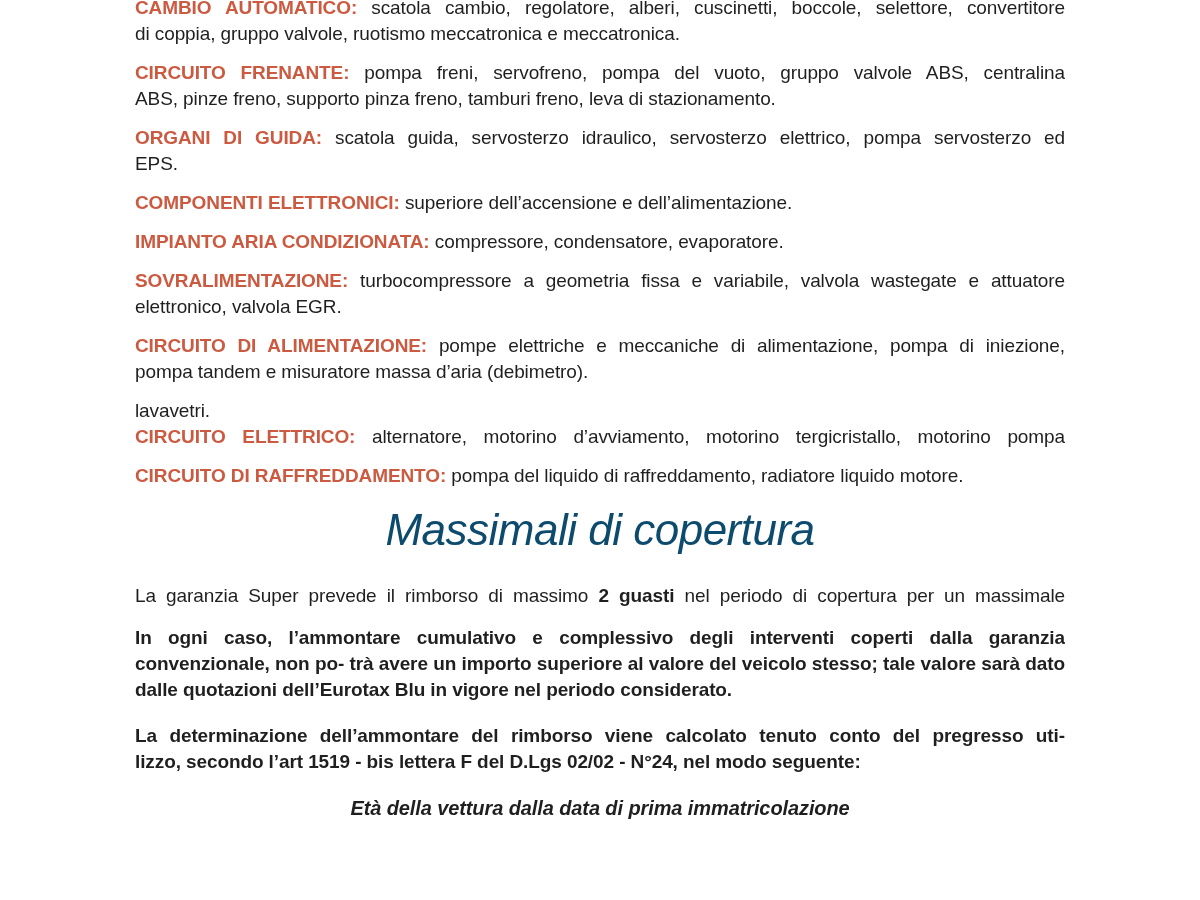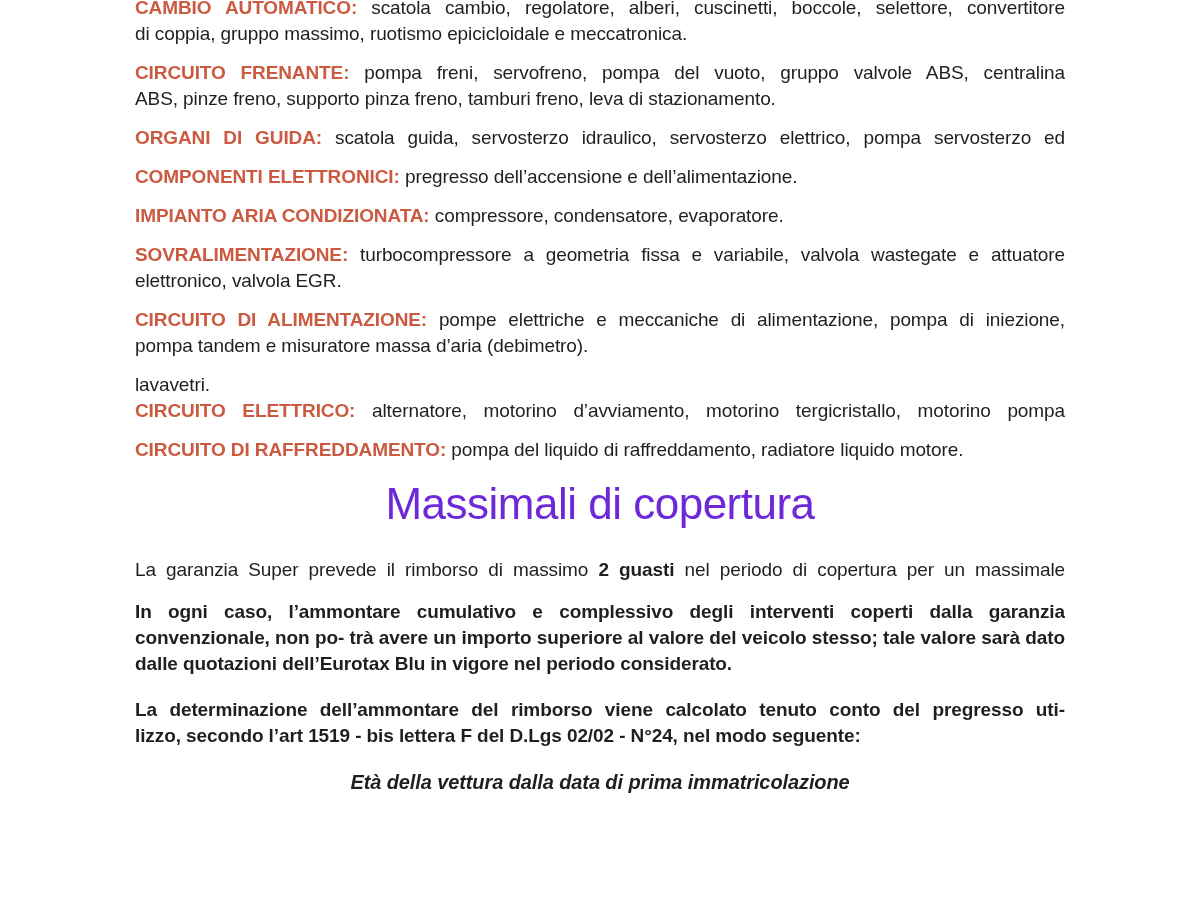--- a/index.html
+++ b/index.html
@@ -30,24 +30,25 @@
   .para { margin: 0 0 13px 0; }
   .line { white-space: nowrap; overflow: hidden; }
   .line.j { text-align: justify; text-align-last: justify; }
   .lbl { color: #cc5a40; font-weight: bold; }
   .colon { font-weight: bold; color: #1f1f1f; }
   .b { font-weight: bold; }
   .doc-title {
     font-size: 44px;
     line-height: 54px;
     font-weight: 400;
-    color: #6d28d9;
+    color: #0c4a6e;
     text-align: center;
     letter-spacing: -0.5px;
     margin: 14px 0 26px 0;
+    font-style: italic;
   }
   .mb16 { margin-bottom: 16px; }
   .mb20 { margin-bottom: 20px; font-weight: bold; }
   .footer-caption {
     margin-top: 20px;
     text-align: center;
     font-weight: bold;
     font-style: italic;
     font-size: 20px;
     white-space: nowrap;
@@ -55,37 +56,38 @@
 </style>
 </head>
 <body>
 
 <div class="page">
   <div class="content">
 
     <div class="para">
       <div class="line j"><span class="lbl">CAMBIO AUTOMATICO:</span>
 <span>scatola cambio, regolatore, alberi, cuscinetti, boccole, selettore, convertitore</span></div>
-      <div class="line"><span>di coppia, gruppo massimo, ruotismo epicicloidale e meccatronica.</span></div>
+      <div class="line"><span>di coppia, gruppo valvole, ruotismo meccatronica e meccatronica.</span></div>
     </div>
 
     <div class="para">
       <div class="line j"><span class="lbl">CIRCUITO FRENANTE:</span>
 <span>pompa freni, servofreno, pompa del vuoto, gruppo valvole ABS, centralina</span></div>
       <div class="line"><span>ABS, pinze freno, supporto pinza freno, tamburi freno, leva di stazionamento.</span></div>
     </div>
 
     <div class="para">
       <div class="line j"><span class="lbl">ORGANI DI GUIDA:</span>
 <span>scatola guida, servosterzo idraulico,  servosterzo elettrico, pompa servosterzo ed</span></div>
+      <div class="line"><span>EPS.</span></div>
     </div>
 
     <div class="para">
       <div class="line"><span class="lbl">COMPONENTI ELETTRONICI:</span>
-<span>pregresso dell’accensione e dell’alimentazione.</span></div>
+<span>superiore dell’accensione e dell’alimentazione.</span></div>
     </div>
 
     <div class="para">
       <div class="line"><span class="lbl">IMPIANTO ARIA CONDIZIONATA:</span>
 <span>compressore,  condensatore, evaporatore.</span></div>
     </div>
 
     <div class="para">
       <div class="line j"><span class="lbl">SOVRALIMENTAZIONE:</span>
 <span>turbocompressore a geometria  fissa e variabile, valvola wastegate e attuatore</span></div>

